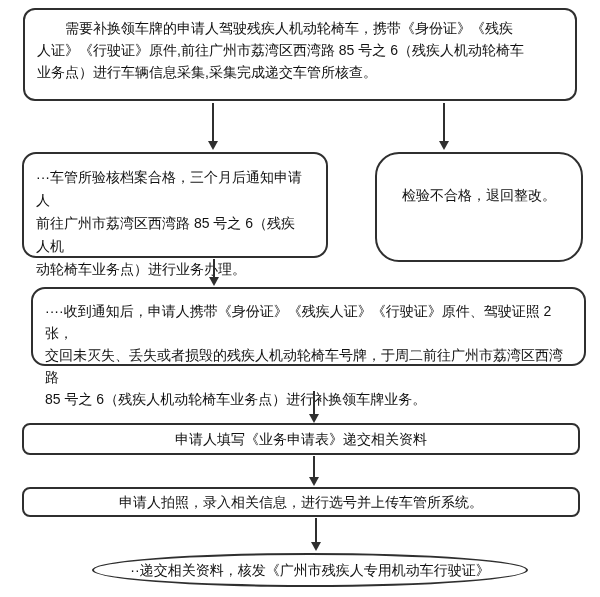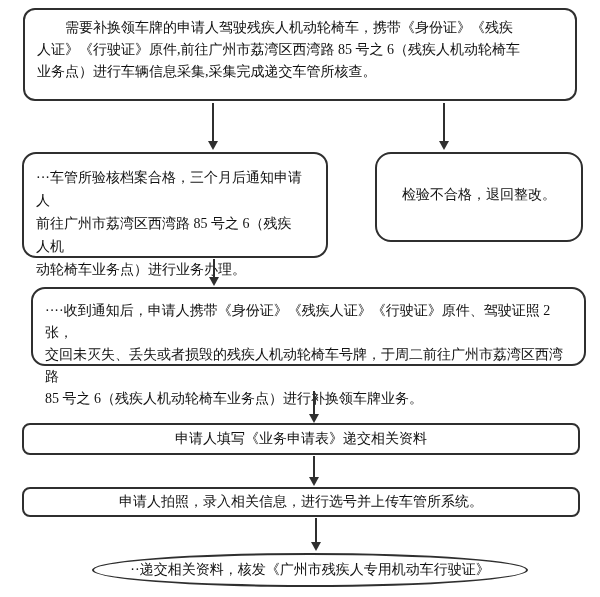--- a/index.html
+++ b/index.html
@@ -5,21 +5,21 @@
   html, body {
     margin: 0;
     padding: 0;
     background: #ffffff;
   }
   .canvas {
     position: relative;
     width: 600px;
     height: 597px;
     background: var(--bg-color, #ffffff);
-    font-family: Liberation Serif, serif;
+    font-family: Liberation Sans, sans-serif;
     color: var(--text-color, #111111);
     overflow: hidden;
   }
   .box {
     position: absolute;
     box-sizing: border-box;
     border: 2px solid var(--border-color, #2f2f2f);
     background: #ffffff;
     font-size: 14px;
     line-height: 22px;
@@ -31,22 +31,22 @@
     border-radius: 12px;
     padding: 7px 8px 0 12px;
   }
   .box2 {
     left: 22px; top: 152px; width: 306px; height: 106px;
     border-radius: 14px;
     padding: 12px 24px 0 12px;
     line-height: 23px;
   }
   .box3 {
-    left: 375px; top: 152px; width: 208px; height: 90px;
-    border-radius: 16px;
+    left: 375px; top: 152px; width: 208px; height: 110px;
+    border-radius: 24px;
     padding: 30px 6px 0 6px;
     text-align: center;
   }
   .box4 {
     left: 31px; top: 287px; width: 555px; height: 79px;
     border-radius: 14px;
     padding: 11px 8px 0 12px;
   }
   .box5 {
     left: 22px; top: 423px; width: 558px; height: 32px;

